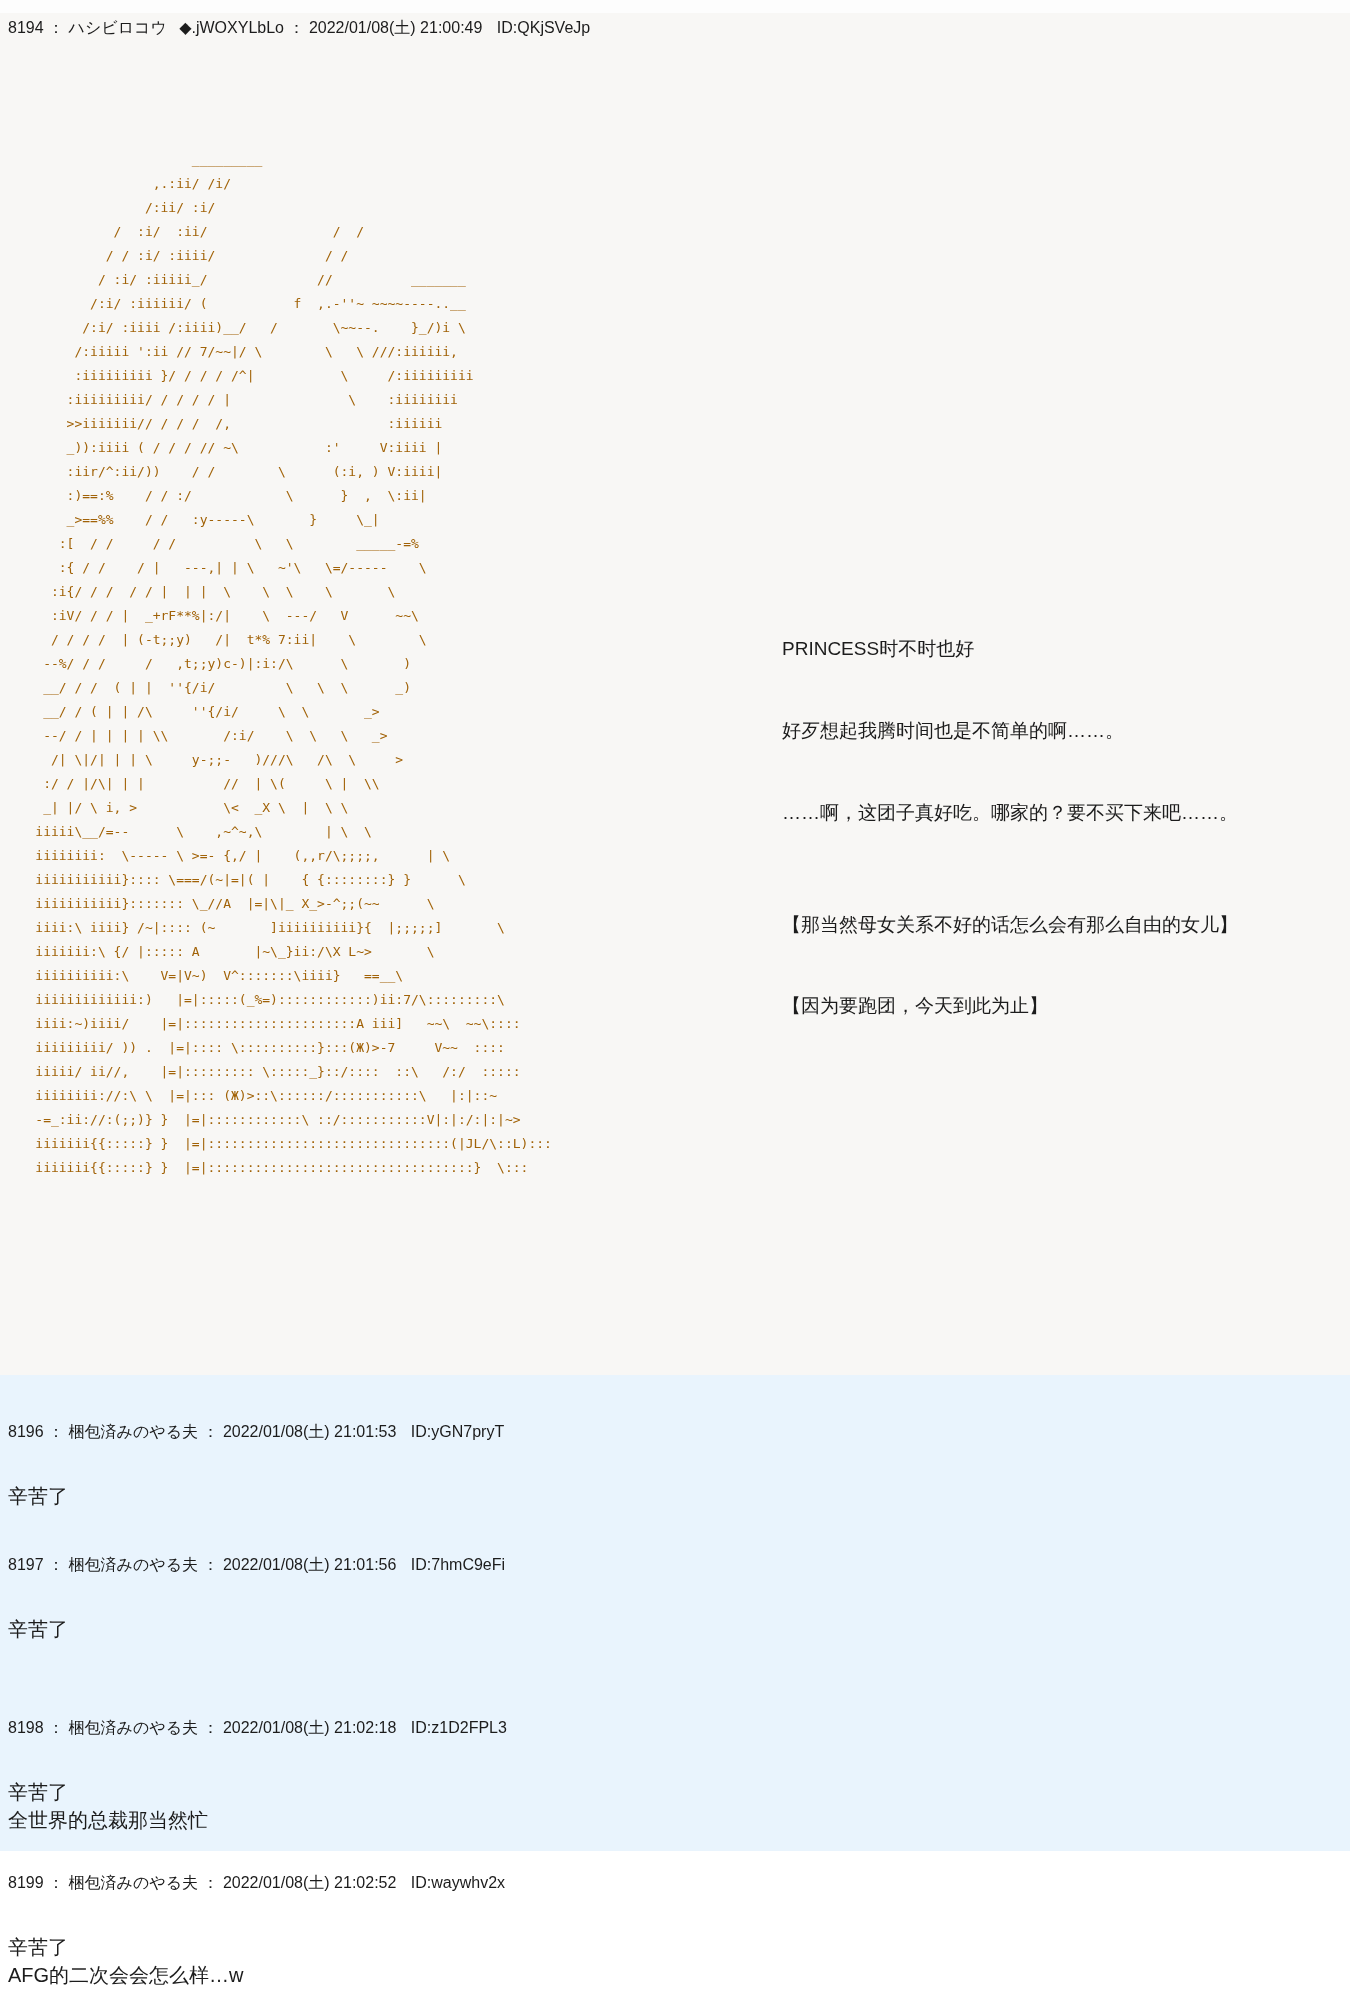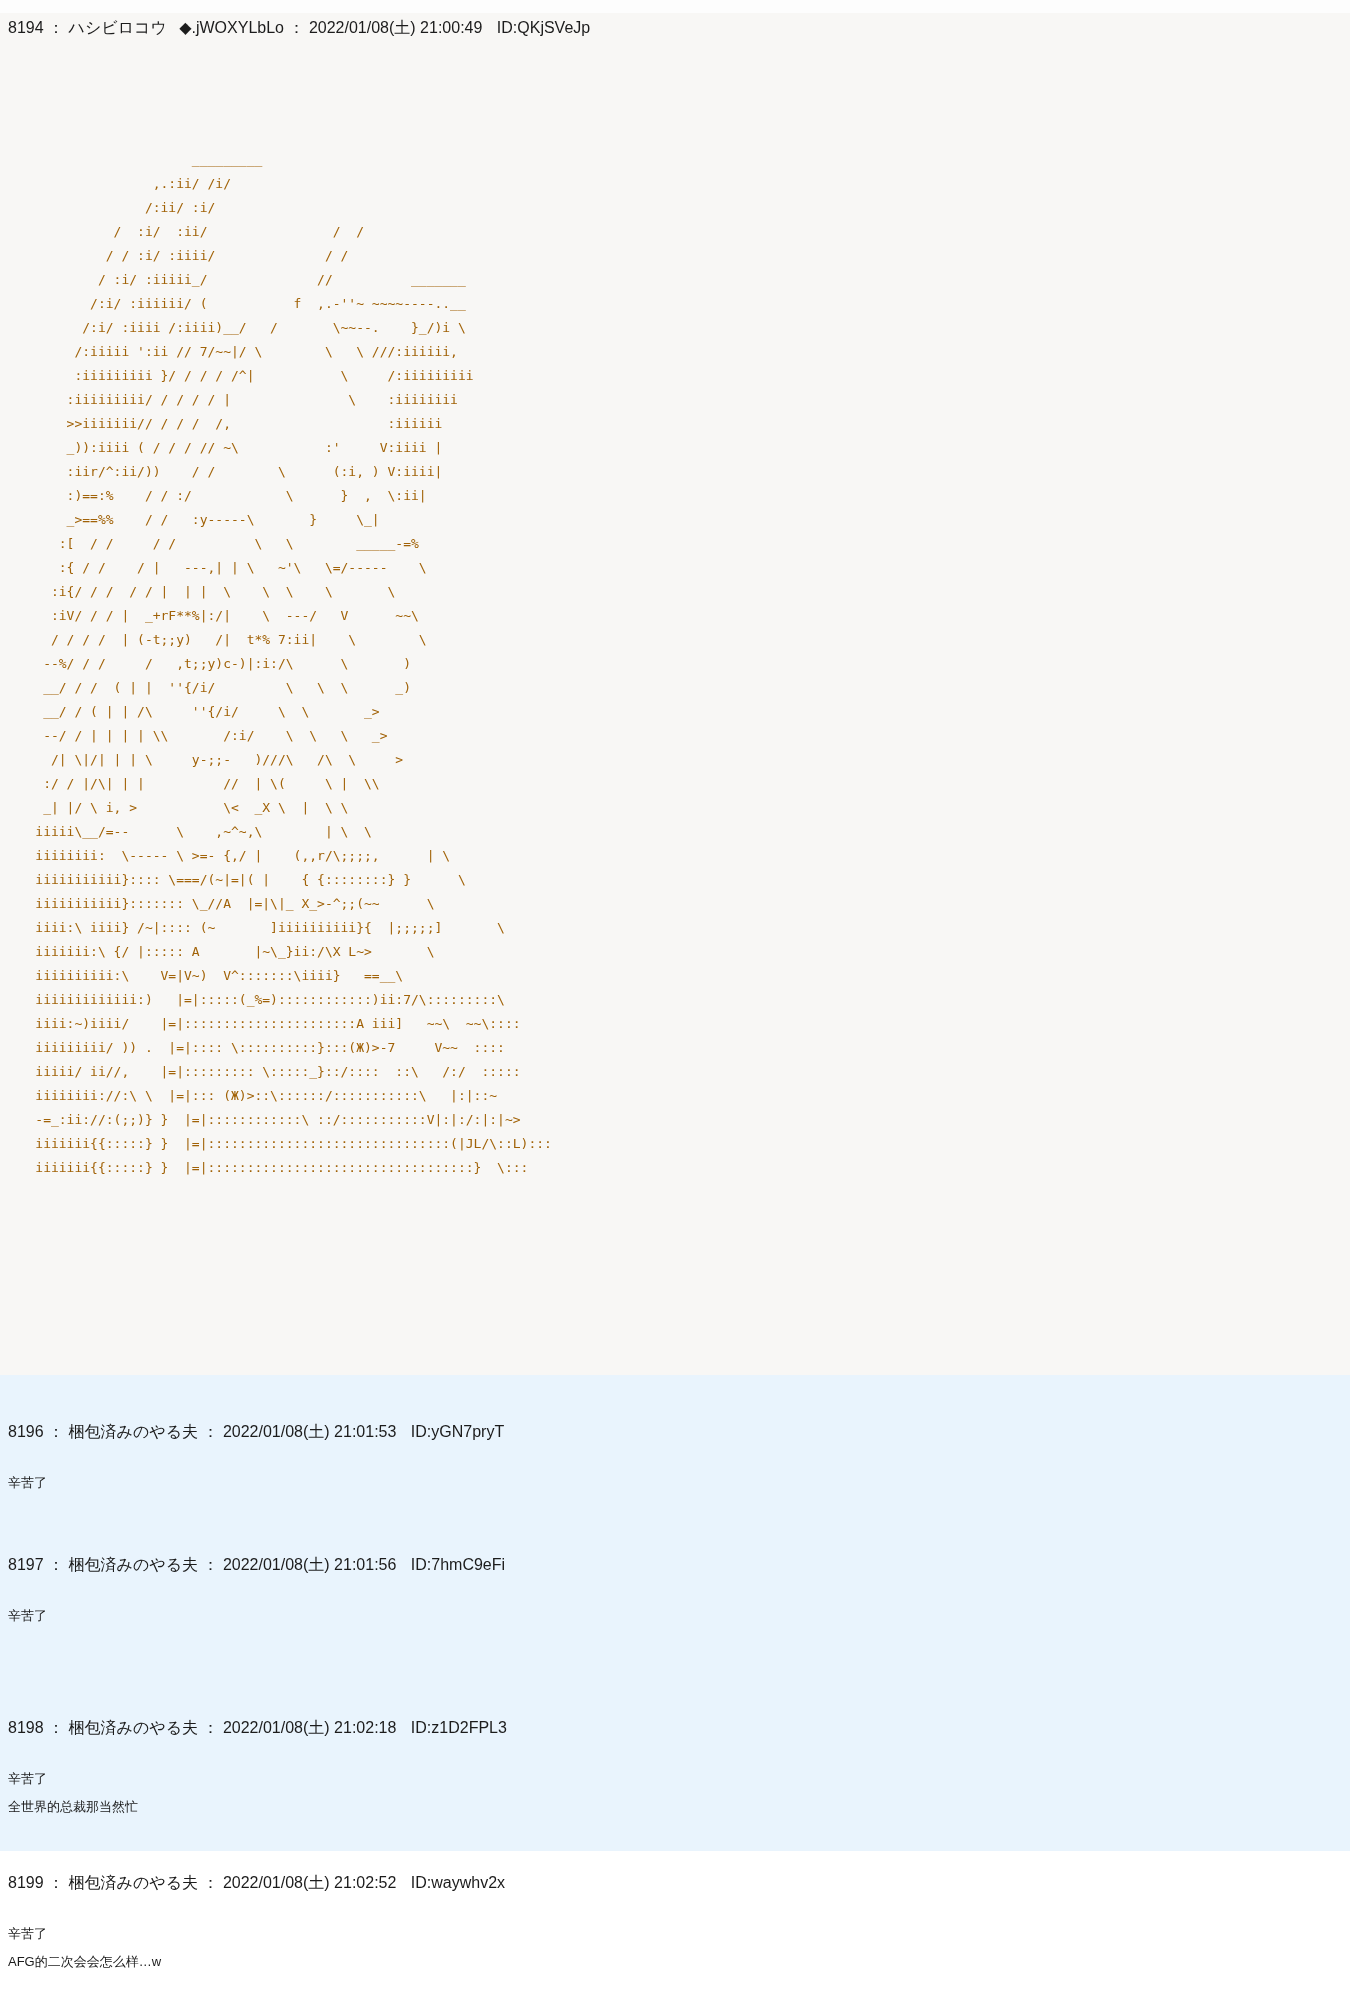--- a/index.html
+++ b/index.html
@@ -42,21 +42,21 @@
     position:absolute;left:0;top:1375px;width:1350px;height:476px;
     background:#e9f4fd;
   }
   .reply{position:absolute;left:8px;white-space:nowrap;}
   .reply-0{top:47px;}
   .reply-1{top:180px;}
   .reply-2{top:343px;}
   .reply-3{top:498px;}
   .reply-header{font-size:16px;color:#1c1c1c;}
   .reply-header .pid{margin-left:10px;}
-  .reply-body{margin-top:26px;font-size:13px;line-height:28px;color:#1c1c1c;}
+  .reply-body{margin-top:39px;font-size:20px;line-height:28px;color:#1c1c1c;}
 </style>
 </head>
 <body>
 
 <div class="top-section">
   <div class="top-strip"></div>
 
   <div class="post-header">
     <span>8194</span>
     <span>：</span>
@@ -104,20 +104,27 @@
     iiiiiiiiii:\    V=|V~)  V^:::::::\iiii}   ==__\
     iiiiiiiiiiiii:)   |=|:::::(_%=)::::::::::::)ii:7/\:::::::::\
     iiii:~)iiii/    |=|::::::::::::::::::::::A iii]   ~~\  ~~\::::
     iiiiiiiii/ )) .  |=|:::: \::::::::::}:::(Ж)&gt;-7     V~~  ::::
     iiiii/ ii//,    |=|::::::::: \:::::_}::/::::  ::\   /:/  :::::
     iiiiiiii://:\ \  |=|::: (Ж)&gt;::\::::::/:::::::::::\   |:|::~
     -=_:ii://:(;;)} }  |=|::::::::::::\ ::/:::::::::::V|:|:/:|:|~&gt;
     iiiiiii{{:::::} }  |=|:::::::::::::::::::::::::::::::(|JL/\::L):::
     iiiiiii{{:::::} }  |=|::::::::::::::::::::::::::::::::::}  \:::</pre>
 
+  <div class="dialogue">
+    <p class="dl-0">PRINCESS时不时也好</p>
+    <p class="dl-1">好歹想起我腾时间也是不简单的啊……。</p>
+    <p class="dl-2">……啊，这团子真好吃。哪家的？要不买下来吧……。</p>
+    <p class="dl-3">【那当然母女关系不好的话怎么会有那么自由的女儿】</p>
+    <p class="dl-4">【因为要跑团，今天到此为止】</p>
+  </div>
 </div>
 
 <div class="bottom-section">
 
   <div class="reply reply-0">
     <div class="reply-header">
       <span>8196</span>
       <span>：</span>
       <span>梱包済みのやる夫</span>
       <span>：</span>

